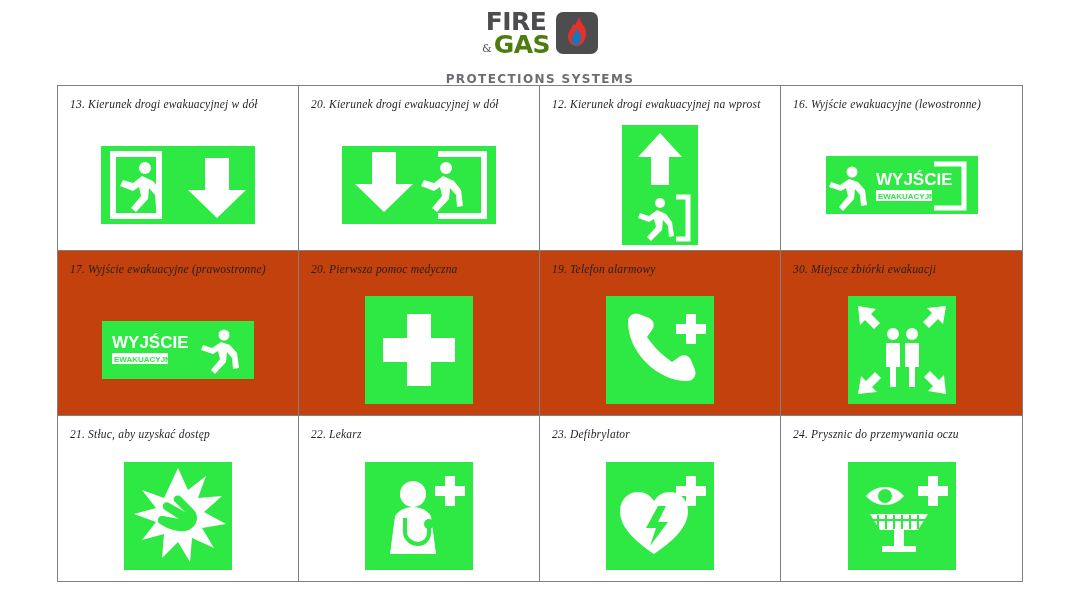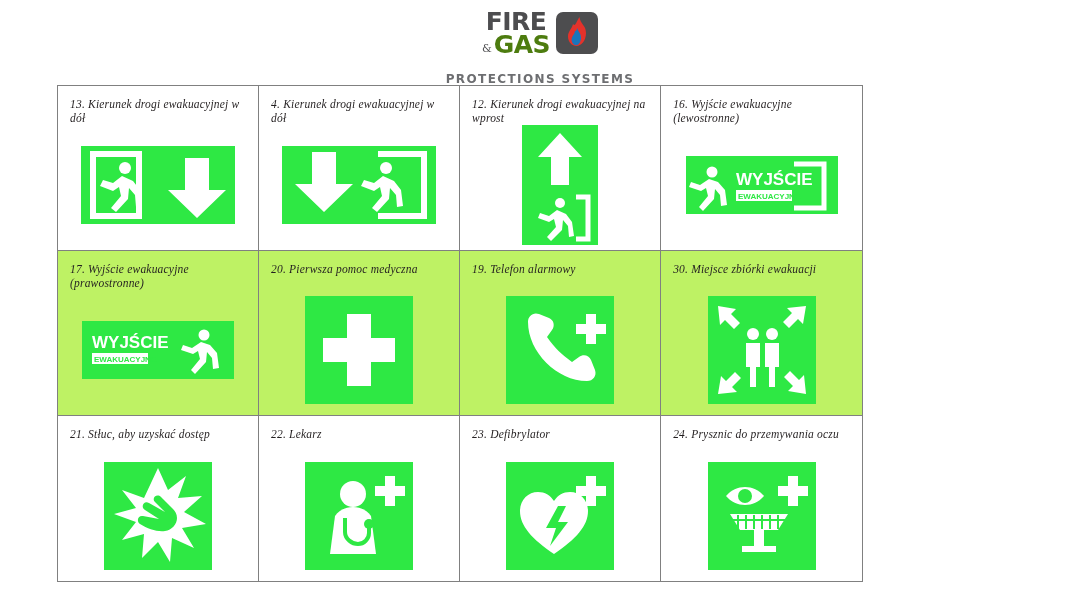--- a/index.html
+++ b/index.html
@@ -80,30 +80,30 @@
     color: #6d6e71;
     margin-top: 16px;
     font-weight: bold;
   }
 
   
   .sheet {
     position: absolute;
     left: 57px;
     top: 85px;
-    width: 806px;
+    width: 966px;
     border: 1px solid #808080;
     box-sizing: border-box;
     background: #ffffff;
   }
   .row {
     display: flex;
     width: 100%;
   }
-  .row.shaded .cell { background: #bef264; padding-left: 48px; }
+  .row.shaded .cell { background: #c2410c; padding-left: 48px; }
   .cell {
     width: 241.5px;
     height: 165px;
     box-sizing: border-box;
     border-right: 1px solid #808080;
     border-bottom: 1px solid #808080;
     position: relative;
     background: #ffffff;
   }
   .row:last-child .cell { border-bottom: none; }
@@ -181,21 +181,21 @@
           </g>
 
           <g class="wht">
             <path d="M104 12 h24 v32 h17 l-29 28 -29 -28 h17 z"></path>
           </g>
         </svg>
       </div>
     </div>
 
     <div class="cell">
-      <div class="cell-label">4. Kierunek drogi ewakuacyjnej w dół</div>
+      <div class="cell-label">20. Kierunek drogi ewakuacyjnej w dół</div>
       <div class="cell-art">
         <svg class="sign" width="154" height="78" viewBox="0 0 154 78">
           <rect x="0" y="0" width="154" height="78" class="green"></rect>
 
           <g class="wht">
             <path d="M30 6 h24 v32 h17 l-29 28 -29 -28 h17 z"></path>
           </g>
 
           <path d="M96 8 h46 v62 h-46" fill="none" stroke="#ffffff" stroke-width="6"></path>
 

